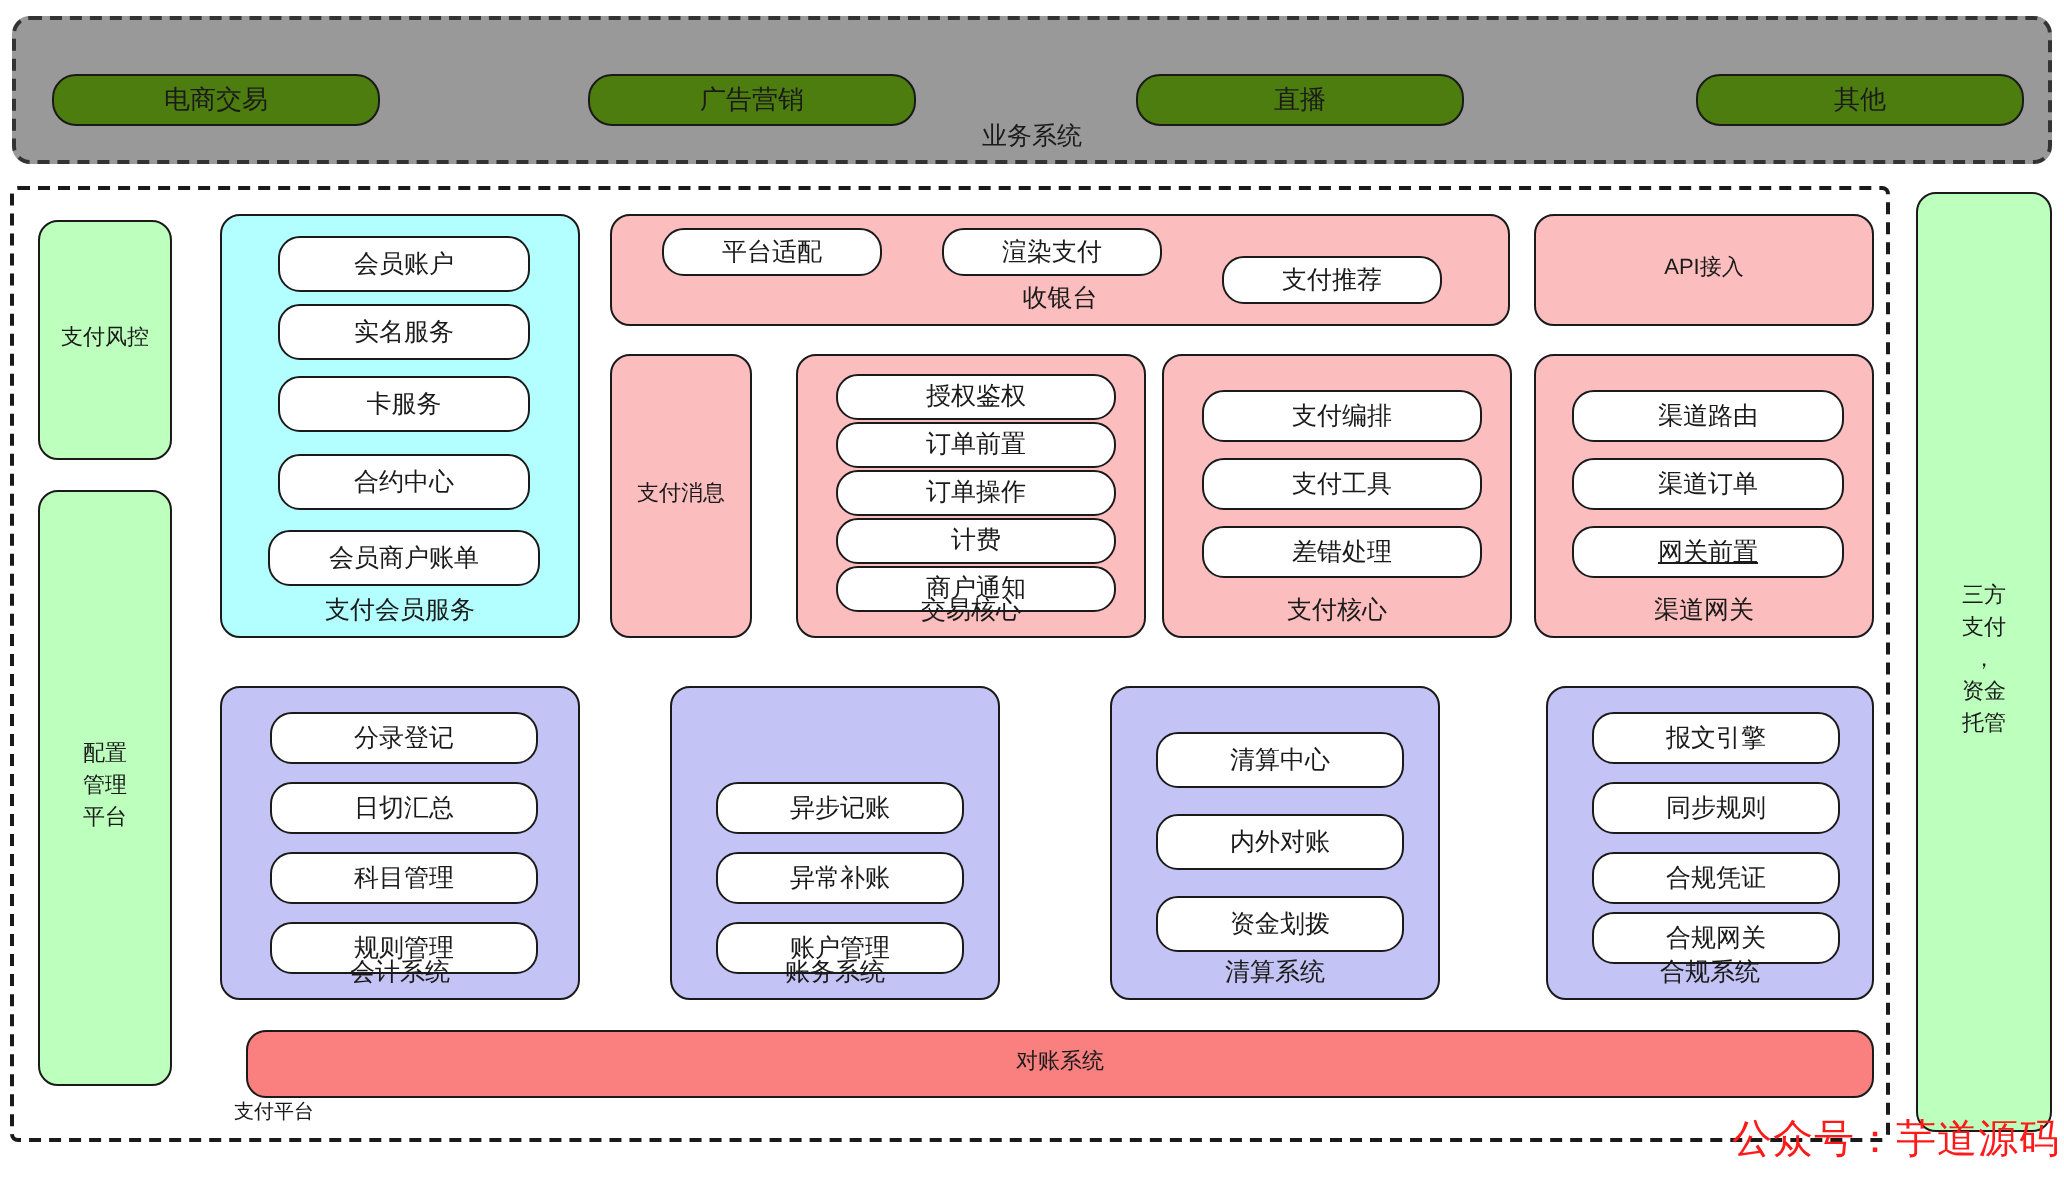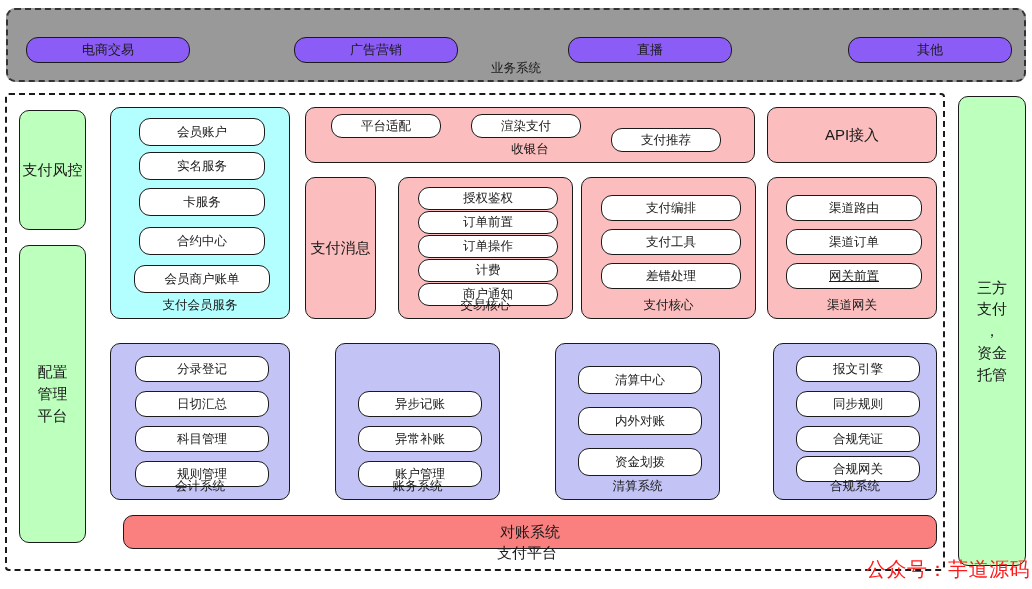--- a/index.html
+++ b/index.html
@@ -28,21 +28,21 @@
   .biz-band {
     left: 6px; top: 8px; width: 1020px; height: 74px;
     background: #999999;
     border: 2px dashed #333333;
     border-radius: 9px;
   }
   .biz-chip {
     position: absolute;
     top: 27px;
     height: 24px;
-    background: #8b5cf6;
+    background: #4d7c0f;
     border: 1.6px solid #1a1a1a;
     border-radius: 12px;
     display: flex; align-items: center; justify-content: center;
     font-size: 13px; color: #1a1a1a;
   }
   .biz-label {
     position: absolute;
     left: 0; right: 0; bottom: 3px;
     text-align: center;
     font-size: 12.5px;
@@ -52,22 +52,22 @@
   
   .pay-platform {
     left: 5px; top: 93px; width: 940px; height: 478px;
     border: 2px dashed #1a1a1a;
     border-radius: 4px;
     background: #ffffff;
   }
   .platform-label {
     position: absolute;
     left: 110px; width: 820px; bottom: 6px;
-    text-align: center;
-    font-size: 15px;
+    text-align: left;
+    font-size: 10px;
     color: #1a1a1a;
   }
 
   
   .panel {
     border: 1.8px solid #1a1a1a;
     border-radius: 10px;
     position: absolute;
     box-sizing: border-box;
   }
@@ -89,21 +89,21 @@
     white-space: nowrap;
   }
 
   
   .solid-box {
     position: absolute;
     border: 1.8px solid #1a1a1a;
     border-radius: 10px;
     display: flex; align-items: center; justify-content: center;
     text-align: center;
-    font-size: 15px;
+    font-size: 11px;
     color: #1a1a1a;
     line-height: 1.45;
     box-sizing: border-box;
   }
 
   .c-pink   { background: #fbbdbd; }
   .c-cyan   { background: #b3ffff; }
   .c-purple { background: #c3c3f5; }
   .c-green  { background: #bdffbd; }
   .c-red    { background: #fa8080; }

